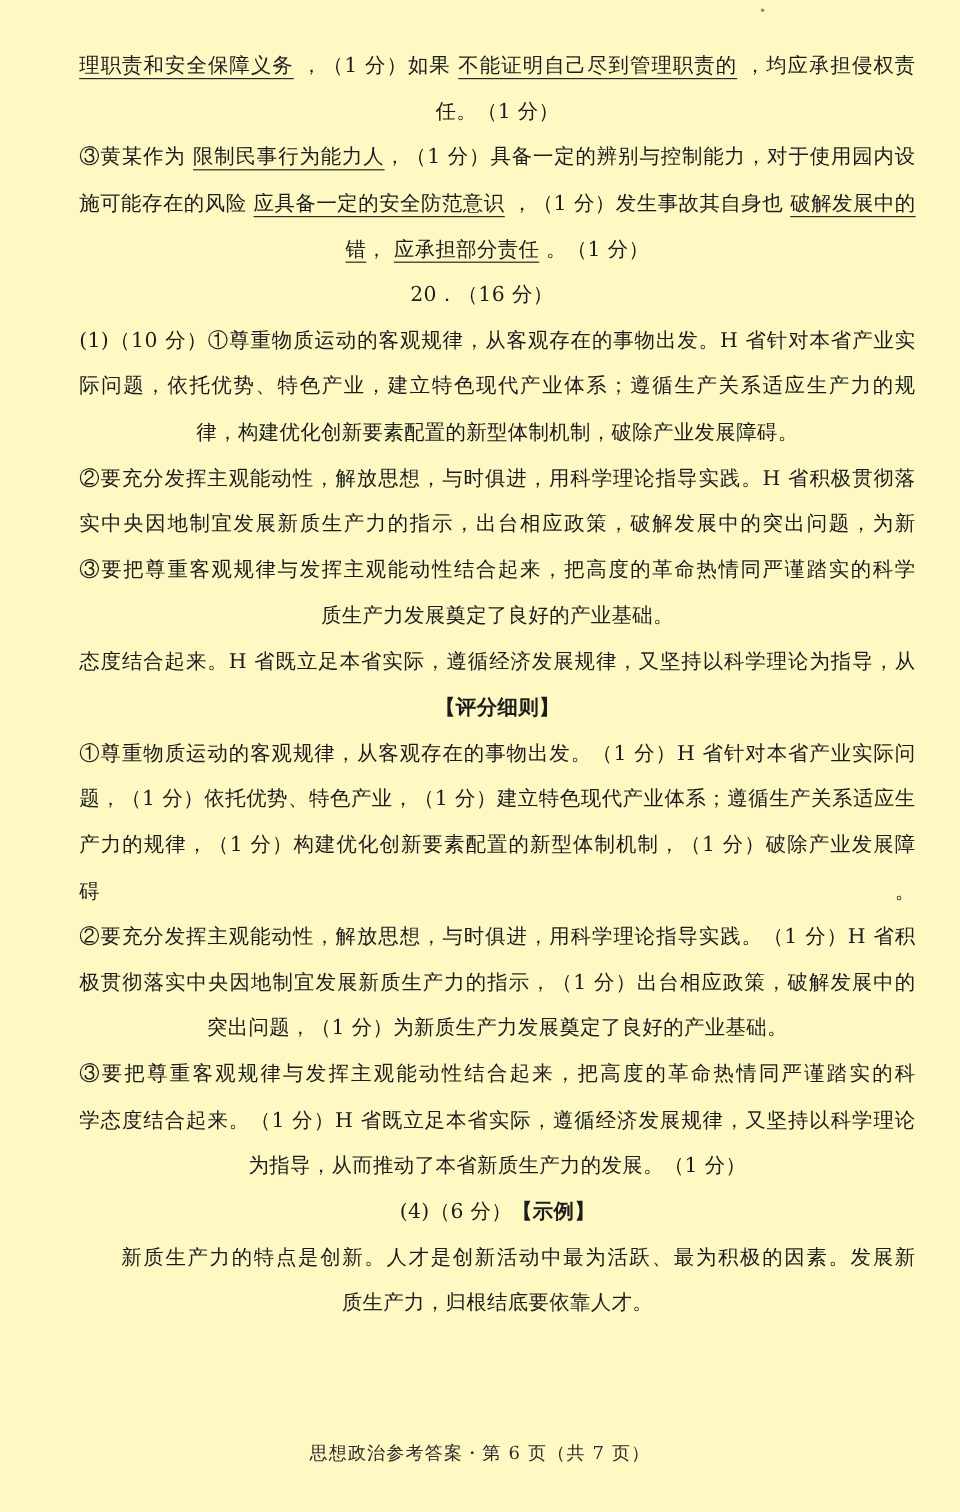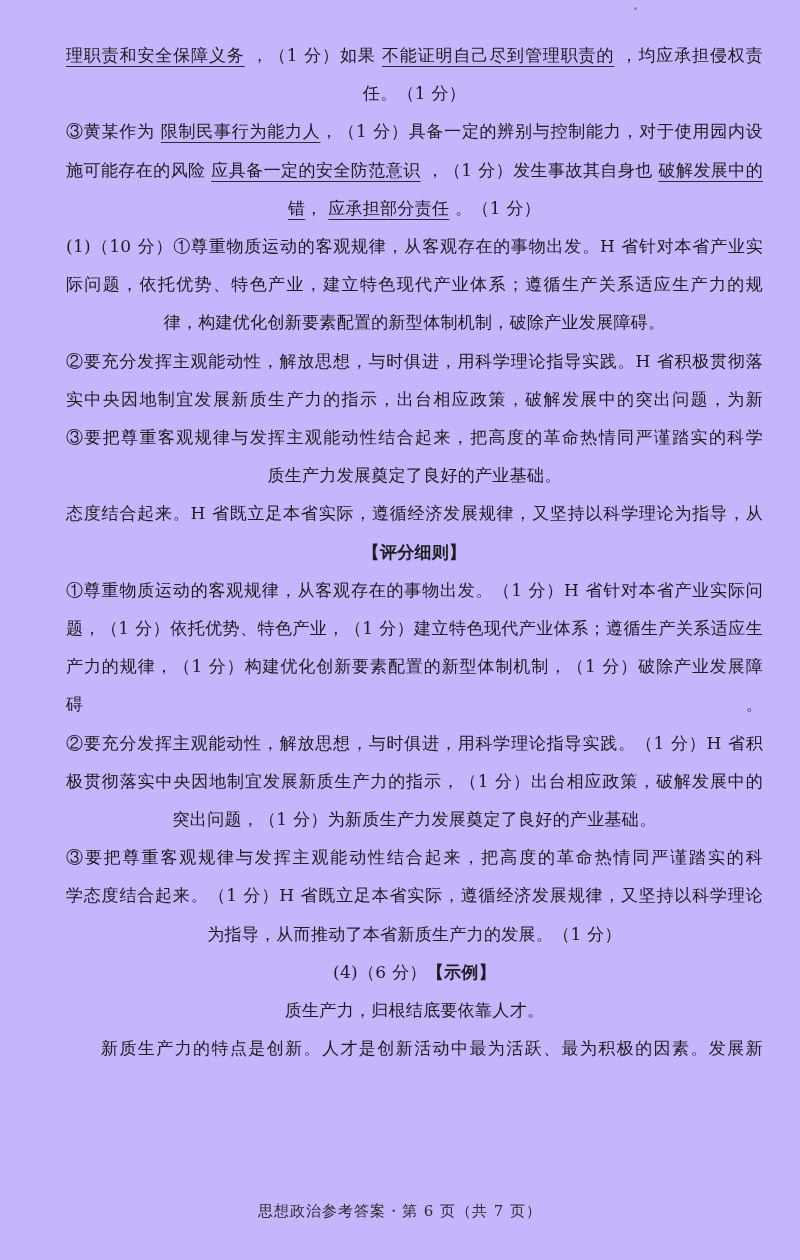--- a/index.html
+++ b/index.html
@@ -7,21 +7,21 @@
   body {
     background: #ffffff;
     font-family: "DejaVu Serif", "Liberation Serif", serif;
     color: #1c1c1c;
     position: relative;
     overflow: hidden;
   }
   .page {
     position: absolute;
     inset: 0;
-    background: #c4b5fd;
+    background: #fef9c3;
   }
   .artifact-dot {
     position: absolute;
     left: 634px;
     top: 7px;
     width: 3px;
     height: 3px;
     background: #8a8a8a;
     border-radius: 50%;
   }
@@ -67,38 +67,39 @@
 <body>
 
 <div class="page">
   <div class="artifact-dot"></div>
   <main class="content">
       <div class="line fill"><span class="u">理职责和安全保障义务</span><span> ，（1 分）如果 </span><span class="u">不能证明自己尽到管理职责的</span><span> ，均应承担侵权责</span></div>
       <div class="line"><span>任。（1 分）</span></div>
       <div class="line fill"><span>③黄某作为 </span><span class="u">限制民事行为能力人</span><span>，（1 分）具备一定的辨别与控制能力，对于使用园内设</span></div>
       <div class="line fill"><span>施可能存在的风险 </span><span class="u">应具备一定的安全防范意识</span><span> ，（1 分）发生事故其自身也 </span><span class="u">破解发展中的</span></div>
       <div class="line"><span class="u">错</span><span>， </span><span class="u">应承担部分责任</span><span> 。（1 分）</span></div>
+      <div class="line out"><span>20．（16 分）</span></div>
       <div class="line fill"><span>(1)（10 分）①尊重物质运动的客观规律，从客观存在的事物出发。H 省针对本省产业实</span></div>
       <div class="line fill"><span>际问题，依托优势、特色产业，建立特色现代产业体系；遵循生产关系适应生产力的规</span></div>
       <div class="line"><span>律，构建优化创新要素配置的新型体制机制，破除产业发展障碍。</span></div>
       <div class="line fill"><span>②要充分发挥主观能动性，解放思想，与时俱进，用科学理论指导实践。H 省积极贯彻落</span></div>
       <div class="line fill"><span>实中央因地制宜发展新质生产力的指示，出台相应政策，破解发展中的突出问题，为新</span></div>
       <div class="line fill"><span>③要把尊重客观规律与发挥主观能动性结合起来，把高度的革命热情同严谨踏实的科学</span></div>
       <div class="line"><span>质生产力发展奠定了良好的产业基础。</span></div>
       <div class="line fill"><span>态度结合起来。H 省既立足本省实际，遵循经济发展规律，又坚持以科学理论为指导，从</span></div>
       <div class="line"><span class="b">【评分细则】</span></div>
       <div class="line fill"><span>①尊重物质运动的客观规律，从客观存在的事物出发。（1 分）H 省针对本省产业实际问</span></div>
       <div class="line fill"><span>题，（1 分）依托优势、特色产业，（1 分）建立特色现代产业体系；遵循生产关系适应生</span></div>
       <div class="line fill"><span>产力的规律，（1 分）构建优化创新要素配置的新型体制机制，（1 分）破除产业发展障碍。</span></div>
       <div class="line fill"><span>②要充分发挥主观能动性，解放思想，与时俱进，用科学理论指导实践。（1 分）H 省积</span></div>
       <div class="line fill"><span>极贯彻落实中央因地制宜发展新质生产力的指示，（1 分）出台相应政策，破解发展中的</span></div>
       <div class="line"><span>突出问题，（1 分）为新质生产力发展奠定了良好的产业基础。</span></div>
       <div class="line fill"><span>③要把尊重客观规律与发挥主观能动性结合起来，把高度的革命热情同严谨踏实的科</span></div>
       <div class="line fill"><span>学态度结合起来。（1 分）H 省既立足本省实际，遵循经济发展规律，又坚持以科学理论</span></div>
       <div class="line"><span>为指导，从而推动了本省新质生产力的发展。（1 分）</span></div>
       <div class="line"><span>(4)（6 分）</span><span class="b">【示例】</span></div>
+      <div class="line fill para"><span>新质生产力的特点是创新。人才是创新活动中最为活跃、最为积极的因素。发展新</span></div>
       <div class="line"><span>质生产力，归根结底要依靠人才。</span></div>
-      <div class="line fill para"><span>新质生产力的特点是创新。人才是创新活动中最为活跃、最为积极的因素。发展新</span></div>
     </main>
   <footer class="footer">
     <span>思想政治参考答案・第 6 页（共 7 页）</span>
   </footer>
 </div>
 
 </body></html>

